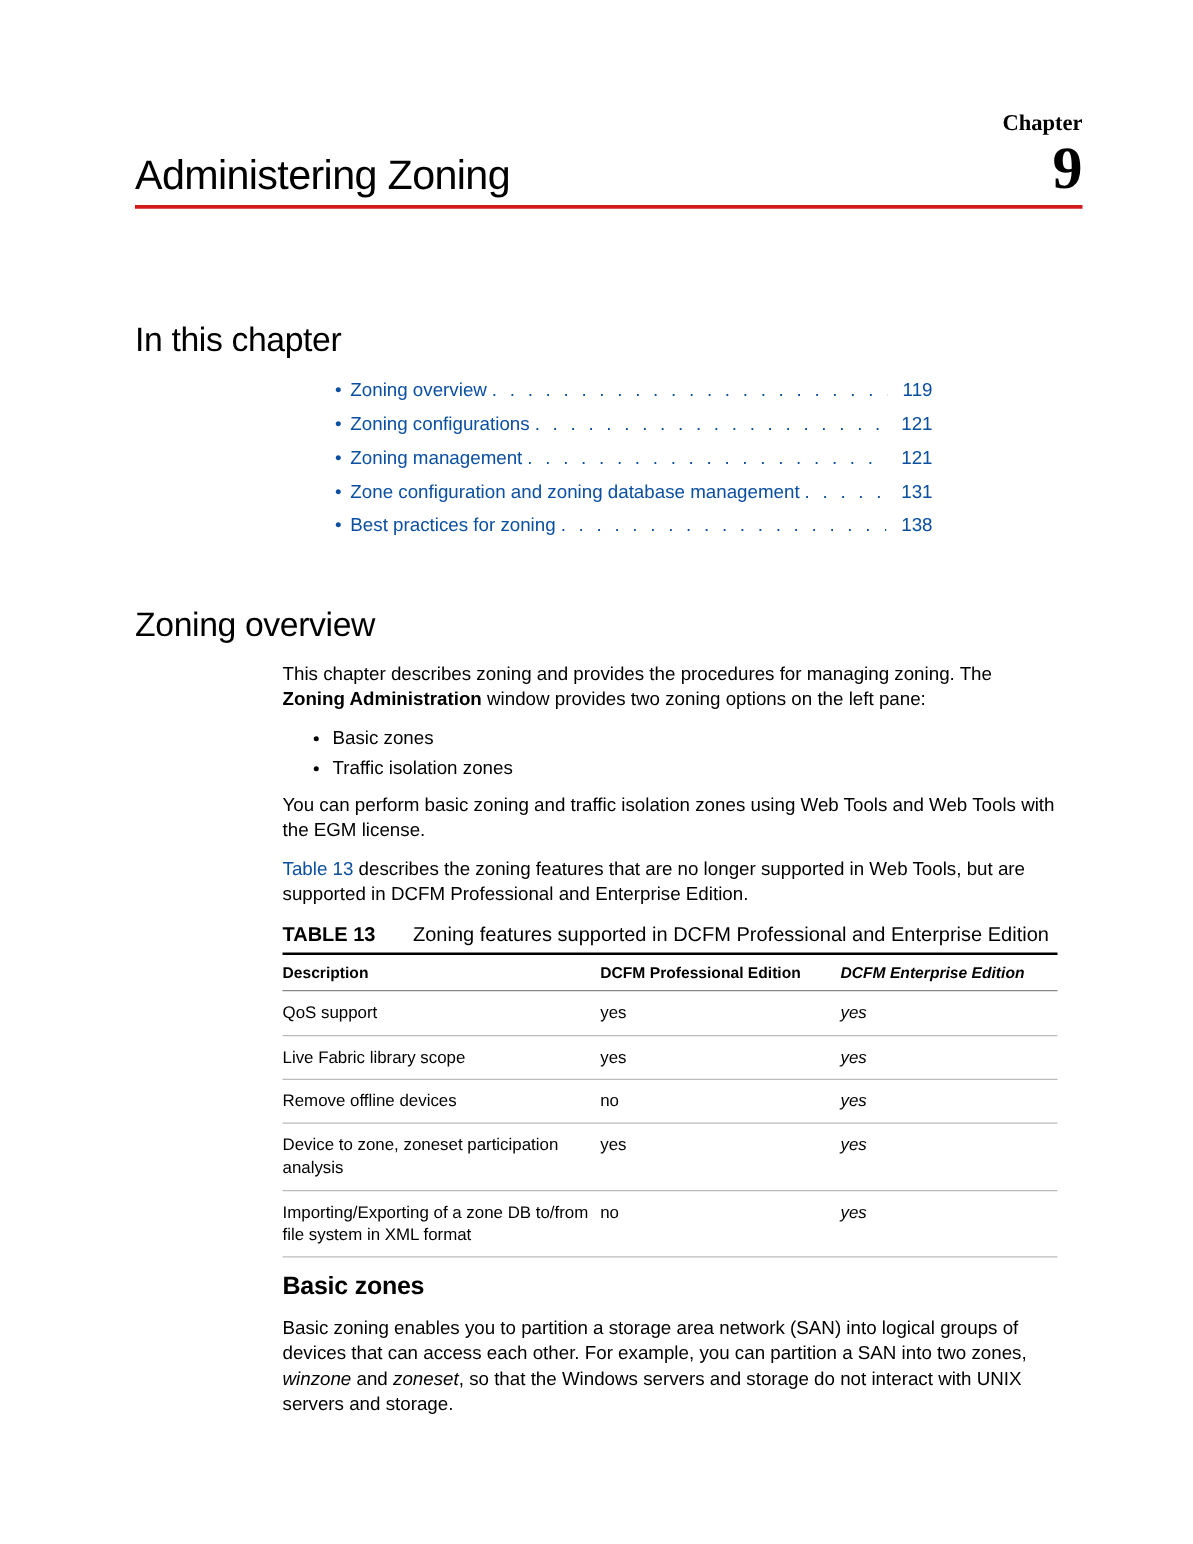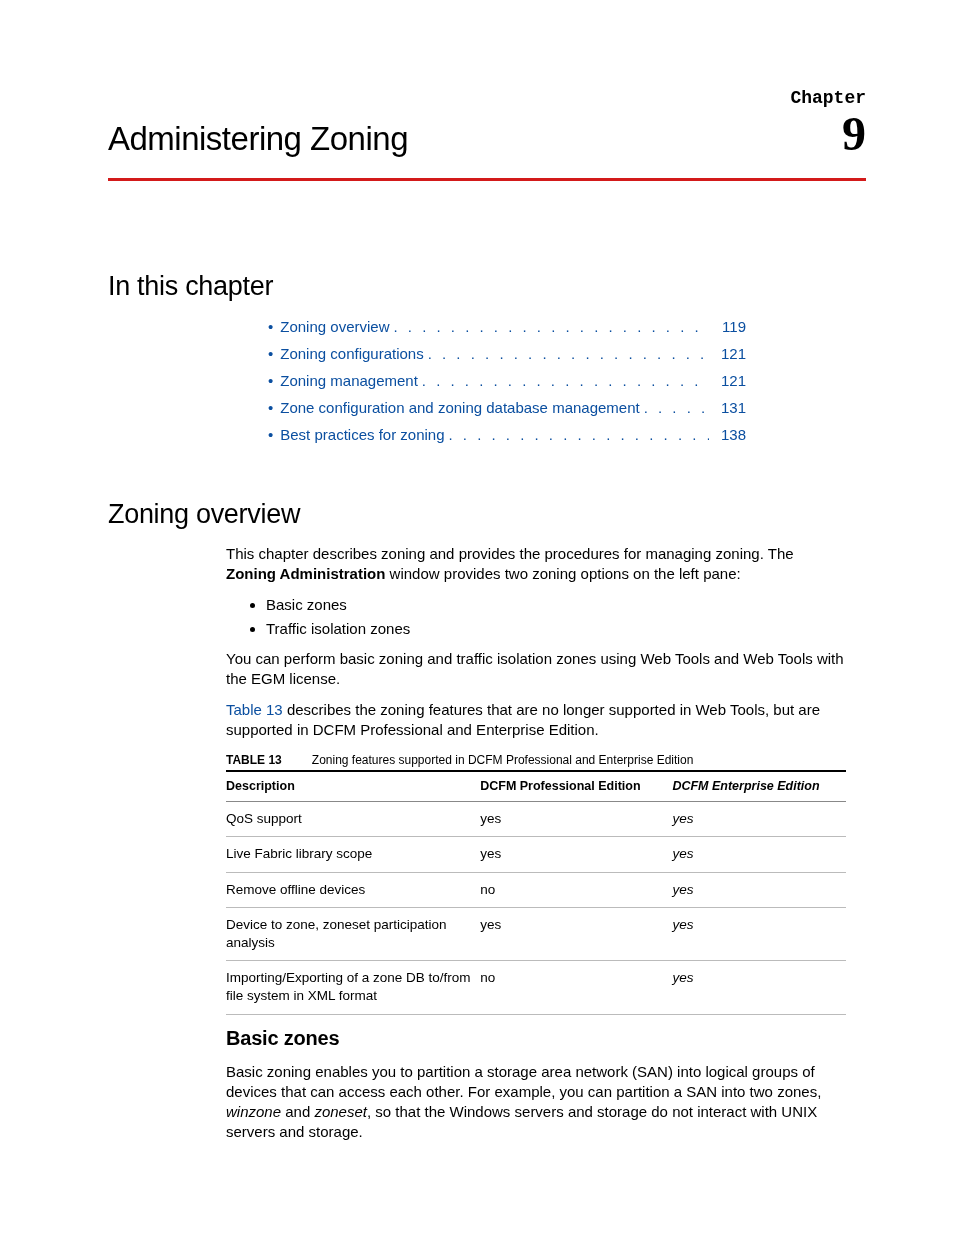--- a/index.html
+++ b/index.html
@@ -11,31 +11,31 @@
     font-family: Arial, Helvetica, sans-serif;
     color: #000;
     position: relative;
     box-sizing: border-box;
   }
   .page {
     padding: 88px 88px 0 108px;
   }
   .chapter-label {
     text-align: right;
-    font-family: Liberation Mono, monospace;
+    font-family: Liberation Serif, serif;
     font-size: 18px;
     font-weight: bold;
     margin-bottom: 2px;
   }
   .title-row {
     display: flex;
     justify-content: space-between;
     align-items: flex-end;
     border-bottom: 3px solid #d31a1a;
-    padding-bottom: 20px;
+    padding-bottom: 5px;
     margin-bottom: 90px;
   }
   .chapter-title {
     font-family: Arial, Helvetica, sans-serif;
     font-size: 33px;
     font-weight: normal;
     letter-spacing: -0.5px;
   }
   .chapter-number {
     font-family: Georgia, 'Times New Roman', serif;
@@ -92,21 +92,21 @@
     list-style: disc;
     padding-left: 40px;
     margin: 6px 0 10px 0;
   }
   ul.bullets li {
     margin-bottom: 4px;
   }
   .link { color: #0b4fa0; }
   .bold { font-weight: bold; }
   .table-caption {
-    font-size: 12px;
+    font-size: 16px;
     margin-top: 12px;
     margin-bottom: 2px;
   }
   .table-caption .caplabel {
     font-weight: bold;
     margin-right: 30px;
   }
   table.feature {
     width: 100%;
     border-collapse: collapse;

